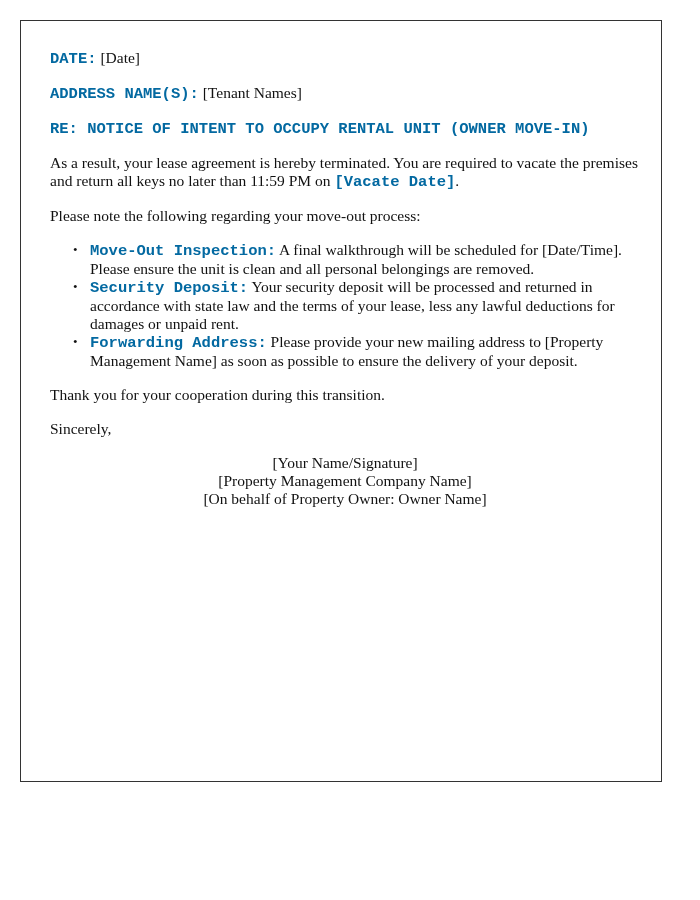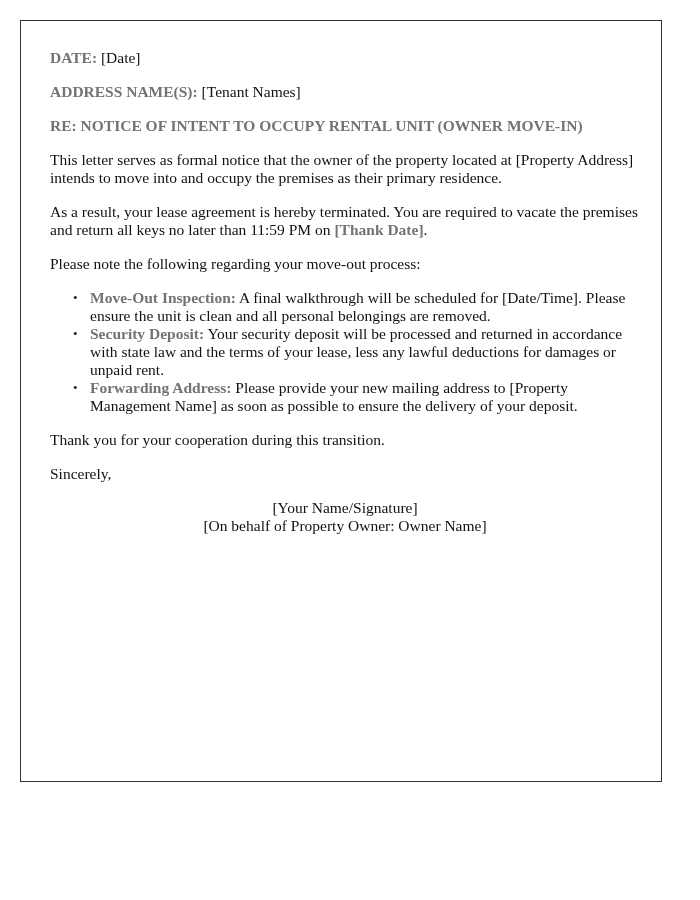--- a/index.html
+++ b/index.html
@@ -15,21 +15,21 @@
     .content {
       position: absolute;
       left: 29px; top: 28px;
       width: 590px;
       font-family: "Liberation Serif", "DejaVu Serif", serif;
       font-size: 15.5px;
       line-height: 18px;
       color: #111111;
     }
     .content p { margin: 0 0 16px 0; }
-    .content b { font-weight: bold; color: #737373; }
+    .content b { font-weight: bold; color: #0369a1; font-family: Liberation Mono, monospace; }
     ul.points {
       margin: 0 0 16px 0;
       padding-left: 40px;
       list-style: none;
     }
     ul.points li { position: relative; margin: 0; }
     ul.points li .bullet {
       position: absolute; left: -17px; top: 0;
       font-size: 13px;
     }
@@ -50,24 +50,23 @@
       <b>ADDRESS NAME(S):</b>
       <span>[Tenant Names]</span>
     </p>
 
 
     <p>
       <b>RE: NOTICE OF INTENT TO OCCUPY RENTAL UNIT (OWNER MOVE-IN)</b>
     </p>
 
 
-    <p>This letter serves as formal notice that the owner of the property located at [Property Address] intends to move into and occupy the premises as their primary residence.</p>
 
     <p>
-      <span>As a result, your lease agreement is hereby terminated. You are required to vacate the premises and return all keys no later than 11:59 PM on </span><b>[Thank Date]</b><span>.</span>
+      <span>As a result, your lease agreement is hereby terminated. You are required to vacate the premises and return all keys no later than 11:59 PM on </span><b>[Vacate Date]</b><span>.</span>
     </p>
 
     <p>Please note the following regarding your move-out process:</p>
 
     <ul class="points">
       <li>
         <span class="bullet">•</span>
         <b>Move-Out Inspection:</b><span> A final walkthrough will be scheduled for [Date/Time]. Please ensure the unit is clean and all personal belongings are removed.</span>
       </li>
       <li>
@@ -80,17 +79,18 @@
       </li>
     </ul>
 
 
     <p>Thank you for your cooperation during this transition.</p>
 
     <p>Sincerely,</p>
 
     <p>
       <span class="sig-line">[Your Name/Signature]</span>
+      <span class="sig-line">[Property Management Company Name]</span>
       <span class="sig-line">[On behalf of Property Owner: Owner Name]</span>
     </p>
 
   </div>
 </div>
 
 </body></html>

